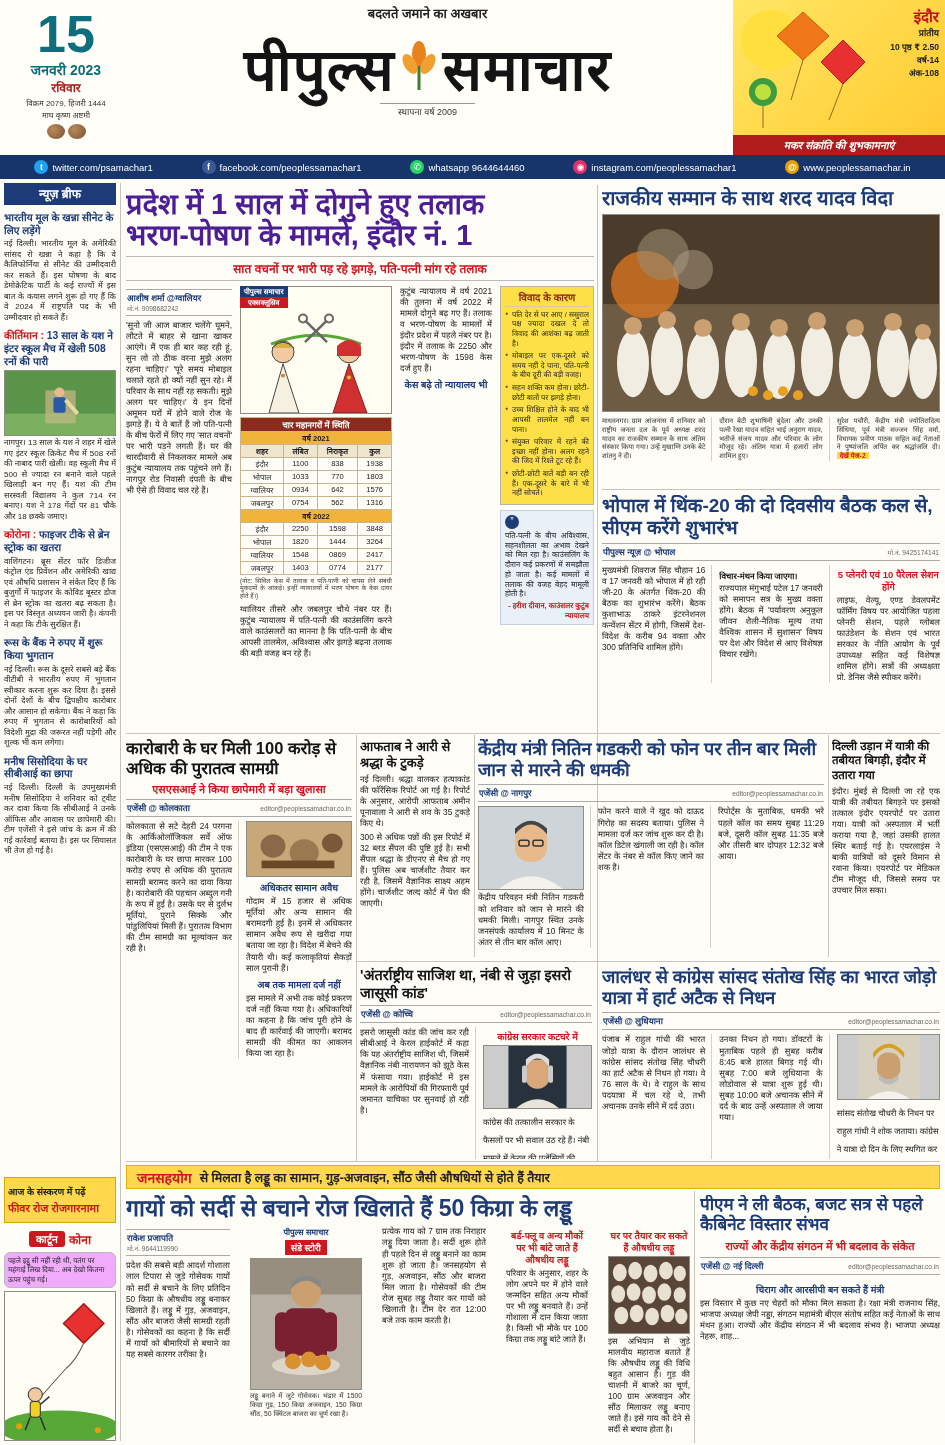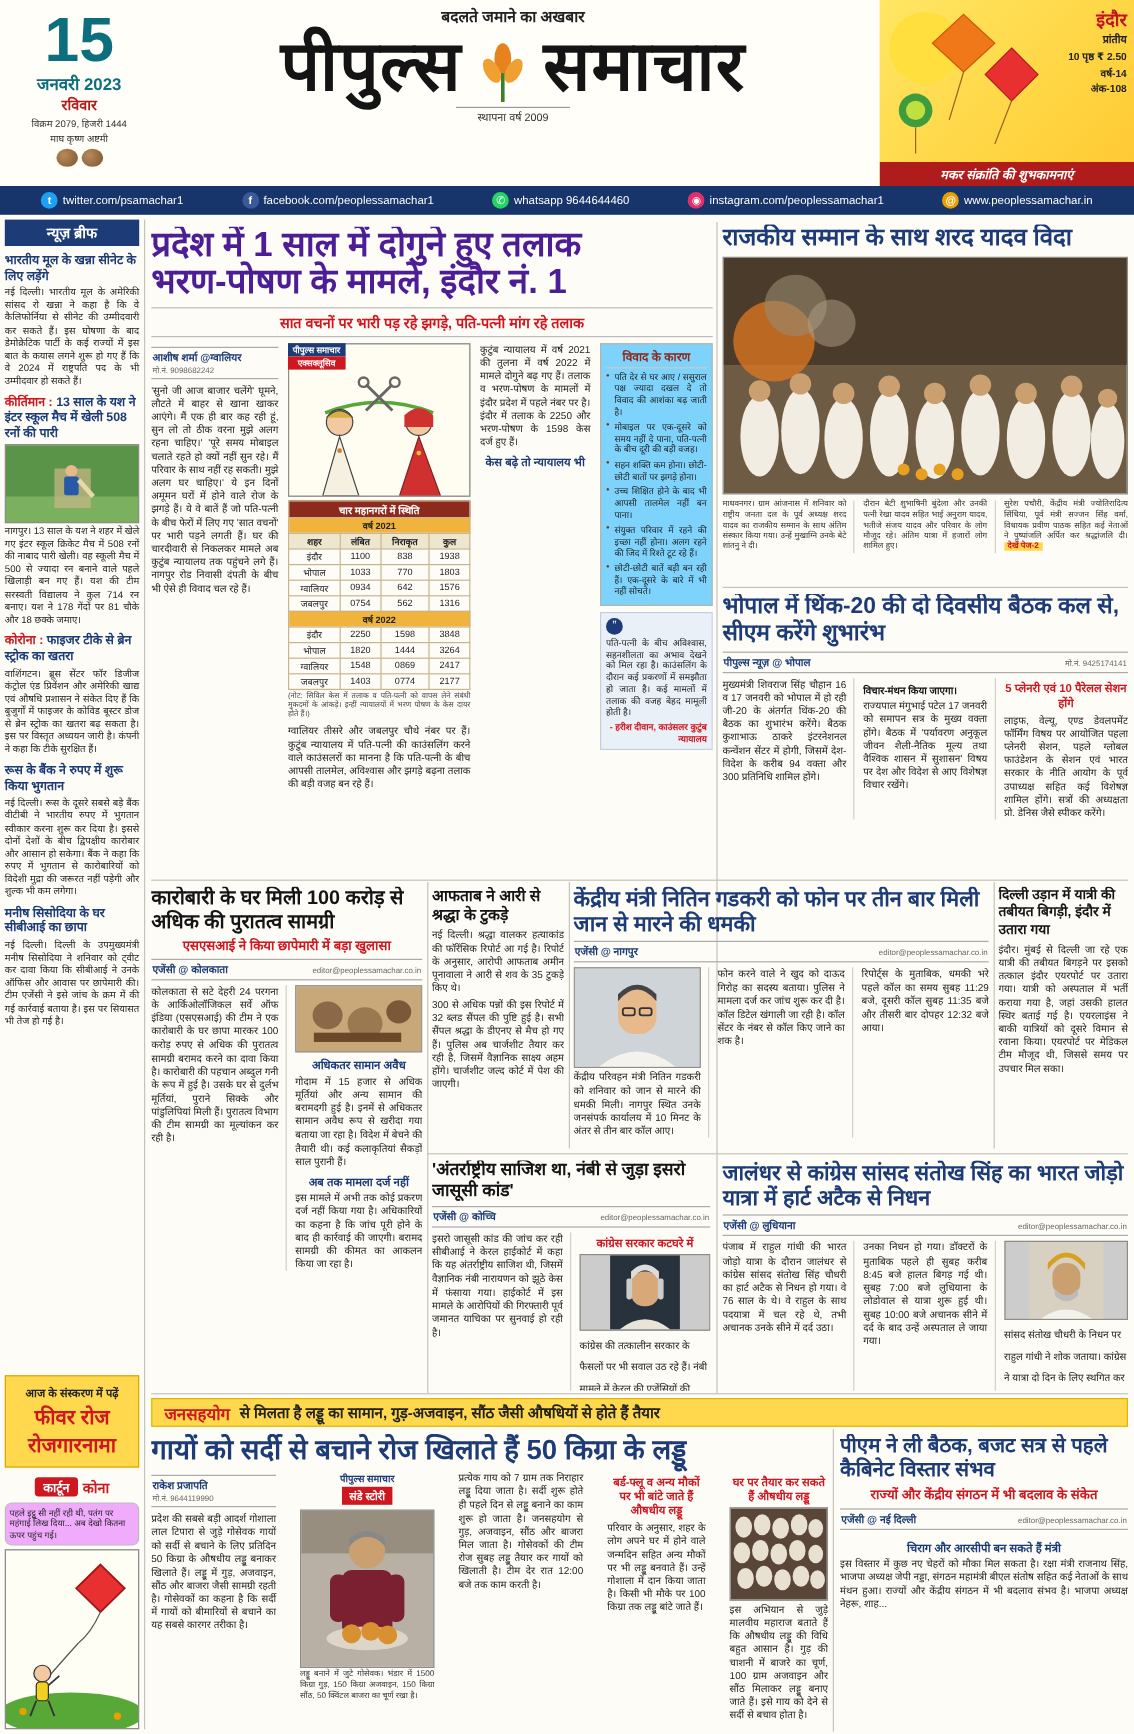--- a/index.html
+++ b/index.html
@@ -11,21 +11,21 @@
   .masthead { position:relative; width:100%; height:155px; background:#fffef9; }
   .date-block { position:absolute; left:10px; top:8px; width:112px; text-align:center; }
   .date-day { font-size:52px; font-weight:bold; color:#0d6e7d; line-height:1; }
   .date-month { font-size:14px; font-weight:bold; color:#0d6e7d; }
   .date-week { font-size:12px; font-weight:bold; color:#b01c1c; }
   .date-cal { font-size:8px; color:#333; margin-top:1px; }
   .walnuts { display:flex; justify-content:center; gap:3px; margin-top:4px; }
   .walnut { width:18px; height:15px; border-radius:50%; background:radial-gradient(circle at 35% 35%, #b98a5a, #7a5330); }
   .title-block { position:absolute; left:130px; right:220px; top:4px; text-align:center; }
   .tagline { font-size:13px; font-weight:bold; color:#222; }
-  .title-row { display:flex; align-items:flex-end; justify-content:center; gap:16px; margin-top:4px; }
+  .title-row { display:flex; align-items:flex-start; justify-content:center; gap:6px; margin-top:18px; }
   .title-main { font-size:58px; font-weight:bold; color:#141414; letter-spacing:1px; line-height:1.05; }
   .estline { font-size:9px; color:#333; margin-top:2px; border-top:1px solid #999; display:inline-block; padding:1px 18px 0; }
   .right-block { position:absolute; right:0; top:0; width:212px; height:155px; background:linear-gradient(135deg,#ffe664,#ffd23e 70%,#ffc832); overflow:hidden; }
   .right-info { position:absolute; right:6px; top:6px; text-align:right; }
   .edition-city { font-size:15px; font-weight:bold; color:#c41320; }
   .edition-type { font-size:9px; font-weight:bold; color:#222; }
   .right-meta { font-size:8.5px; font-weight:bold; color:#222; margin-top:2px; }
   .ribbon { position:absolute; left:0; right:0; bottom:0; height:20px; background:#b01c1c; color:#fff; font-size:10.5px; font-style:italic; font-weight:bold; display:flex; align-items:center; justify-content:center; }
 
   
@@ -62,42 +62,42 @@
   .sA-h1 { font-size:29px; line-height:1.08; color:#4c1d95; font-weight:bold; }
   .dtable { width:100%; border-collapse:collapse; font-size:7.6px; margin-top:3px; }
   .dtable td, .dtable th { border:1px solid #c9b48e; padding:1px 2px; text-align:center; color:#222; }
   .dt-title { background:#8c2a1e; color:#fff !important; font-weight:bold; font-size:8.4px; }
   .dt-year { background:#f0b33c; font-weight:bold; }
   .dt-head { background:#efe6cf; font-weight:bold; }
   .dt-note { font-size:6.3px; color:#444; line-height:1.25; margin-top:2px; text-align:justify; }
   .badge-excl { position:absolute; left:0; top:0; z-index:2; text-align:center; }
   .badge-excl .b1 { background:#1d3c77; color:#fff; font-size:7px; font-weight:bold; padding:1px 4px; }
   .badge-excl .b2 { background:#cf1720; color:#fff; font-size:7px; font-weight:bold; padding:1px 4px; }
-  .dispute { border:1px solid #b9b4a6; padding:3px 4px; background:#7dd3fc; }
+  .dispute { border:1px solid #b9b4a6; padding:3px 4px; background:#fde047; }
   .dispute-title { color:#8c2a1e; font-weight:bold; font-size:10px; text-align:center; border-bottom:1px solid #cfc9b8; padding-bottom:2px; margin-bottom:3px; }
   .dispute li { list-style:none; font-size:7.4px; line-height:1.3; text-align:justify; margin-bottom:3px; padding-left:7px; position:relative; color:#222; }
   .dispute li::before { content:"●"; position:absolute; left:0; top:0; font-size:5px; color:#8c2a1e; }
   .quote { margin-top:5px; background:#eaf0f8; border:1px solid #c3cfe0; padding:4px; font-size:7.5px; line-height:1.3; text-align:justify; color:#222; position:relative; }
   .quote-ic { width:14px; height:14px; border-radius:50%; background:#1d3c77; color:#fff; font-size:10px; display:flex; align-items:center; justify-content:center; margin-bottom:2px; }
   .quote-auth { color:#cf1720; font-weight:bold; font-size:7.4px; margin-top:2px; text-align:right; }
 
   
   .banner { position:absolute; background:#ffd84d; border:1px solid #e0b400; display:flex; align-items:center; gap:8px; padding:0 10px; }
   .banner .lead { color:#cf1720; font-weight:bold; font-size:14px; }
   .banner .rest { color:#222; font-weight:bold; font-size:12.5px; }
 
   
   .sidebar { position:absolute; left:4px; top:4px; width:117px; height:1258px; display:flex; flex-direction:column; border-right:1px solid #c6c3ba; padding-right:4px; }
   .sb-head { background:#1d3c77; color:#fff; font-weight:bold; font-size:12px; text-align:center; padding:2px 0 3px; }
   .sb-item { margin-top:7px; }
   .sb-h { color:#1d3c77; font-weight:bold; font-size:10.3px; line-height:1.22; margin-bottom:2px; }
   .sb-body { font-size:8px; line-height:1.32; text-align:justify; color:#262626; }
-  .promo { background:#ffd84d; border:1px solid #d8a800; text-align:center; padding:7px 3px; margin-top:9px; }
+  .promo { background:#ffd84d; border:1px solid #d8a800; text-align:left; padding:7px 3px; margin-top:9px; }
   .promo-l1 { font-size:9.3px; font-weight:bold; color:#222; }
-  .promo-l2 { font-size:17px; font-weight:bold; color:#cf1720; margin-top:2px; }
+  .promo-l2 { font-size:11px; font-weight:bold; color:#cf1720; margin-top:2px; }
   .cartoon-head { display:flex; gap:4px; align-items:center; justify-content:center; margin:8px 0 4px; }
   .cartoon-k1 { background:#cf1720; color:#fff; font-weight:bold; font-size:10.5px; padding:1px 7px; border-radius:3px; }
   .cartoon-k2 { color:#cf1720; font-weight:bold; font-size:12px; }
   .cartoon-cap { font-size:7.2px; line-height:1.3; color:#222; border:1px solid #bbb; border-radius:6px; padding:3px; background:#f0abfc; margin-bottom:3px; }
   .sb-spacer { flex:1; }
 
   
   .sun-badge { text-align:center; margin-bottom:3px; }
   .sun-badge .p1 { color:#1d3c77; font-weight:bold; font-size:8px; }
   .sun-badge .p2 { background:#cf1720; color:#fff; font-weight:bold; font-size:9px; padding:1px 6px; display:inline-block; }

